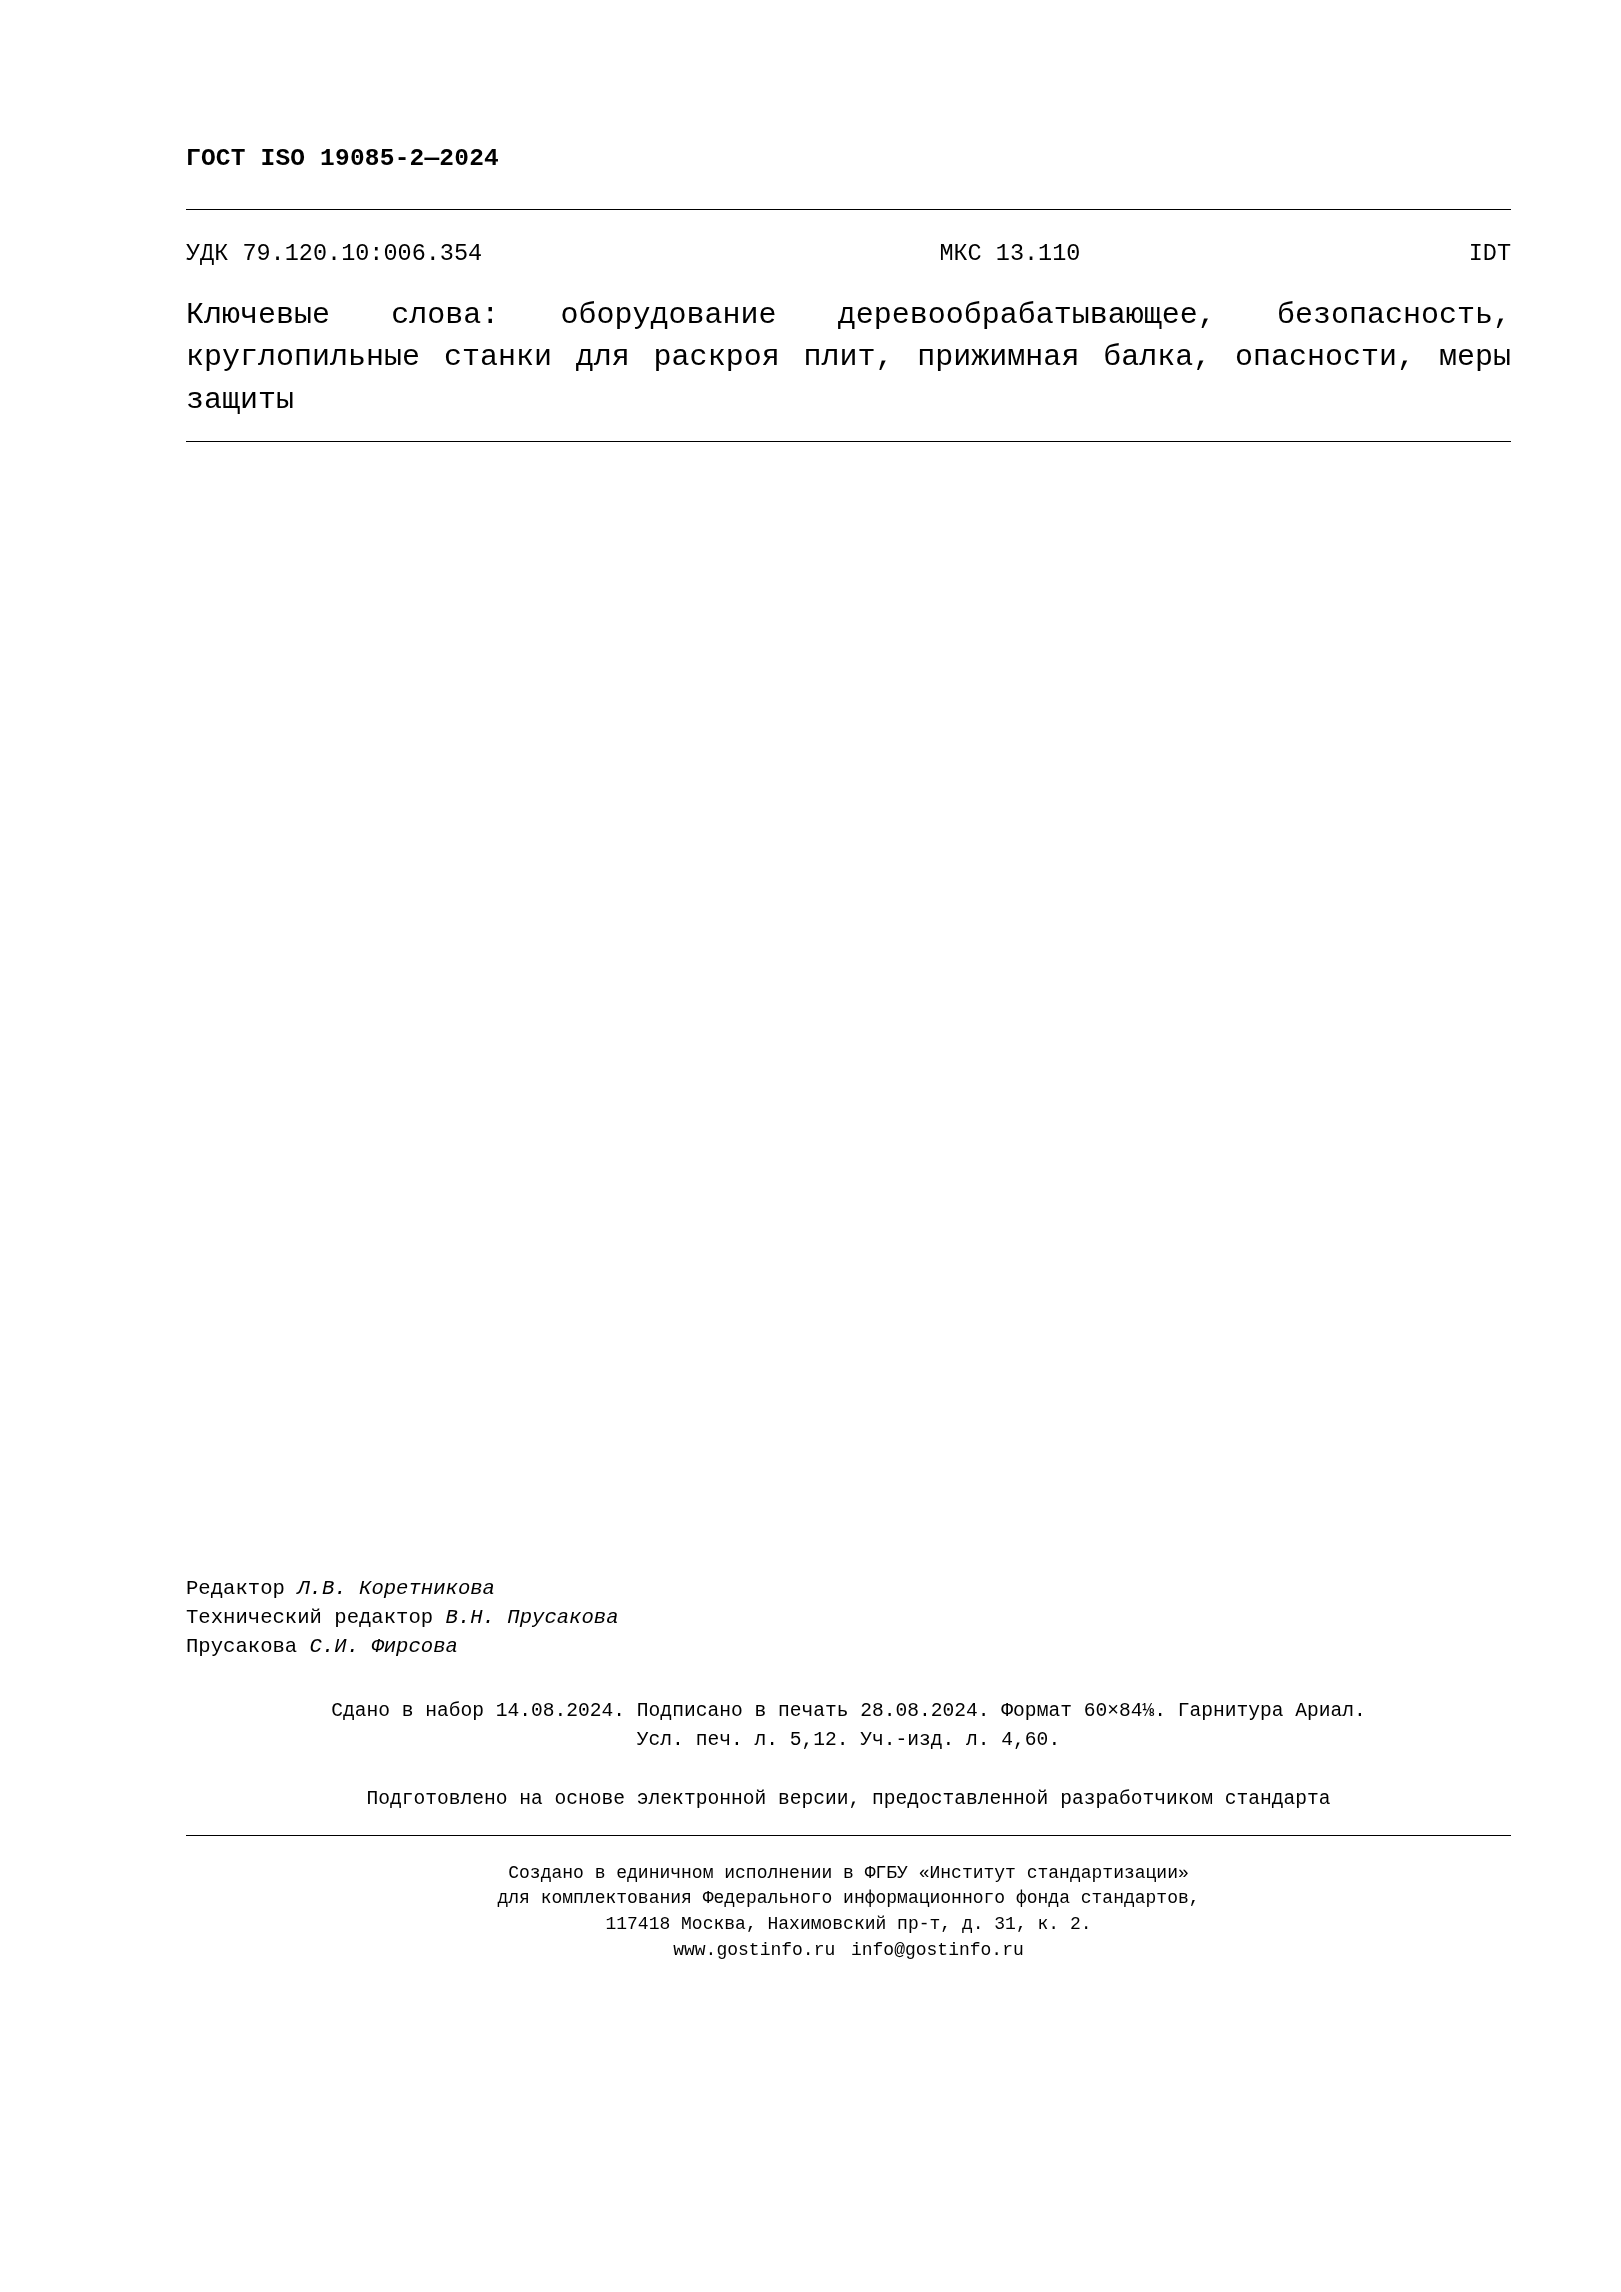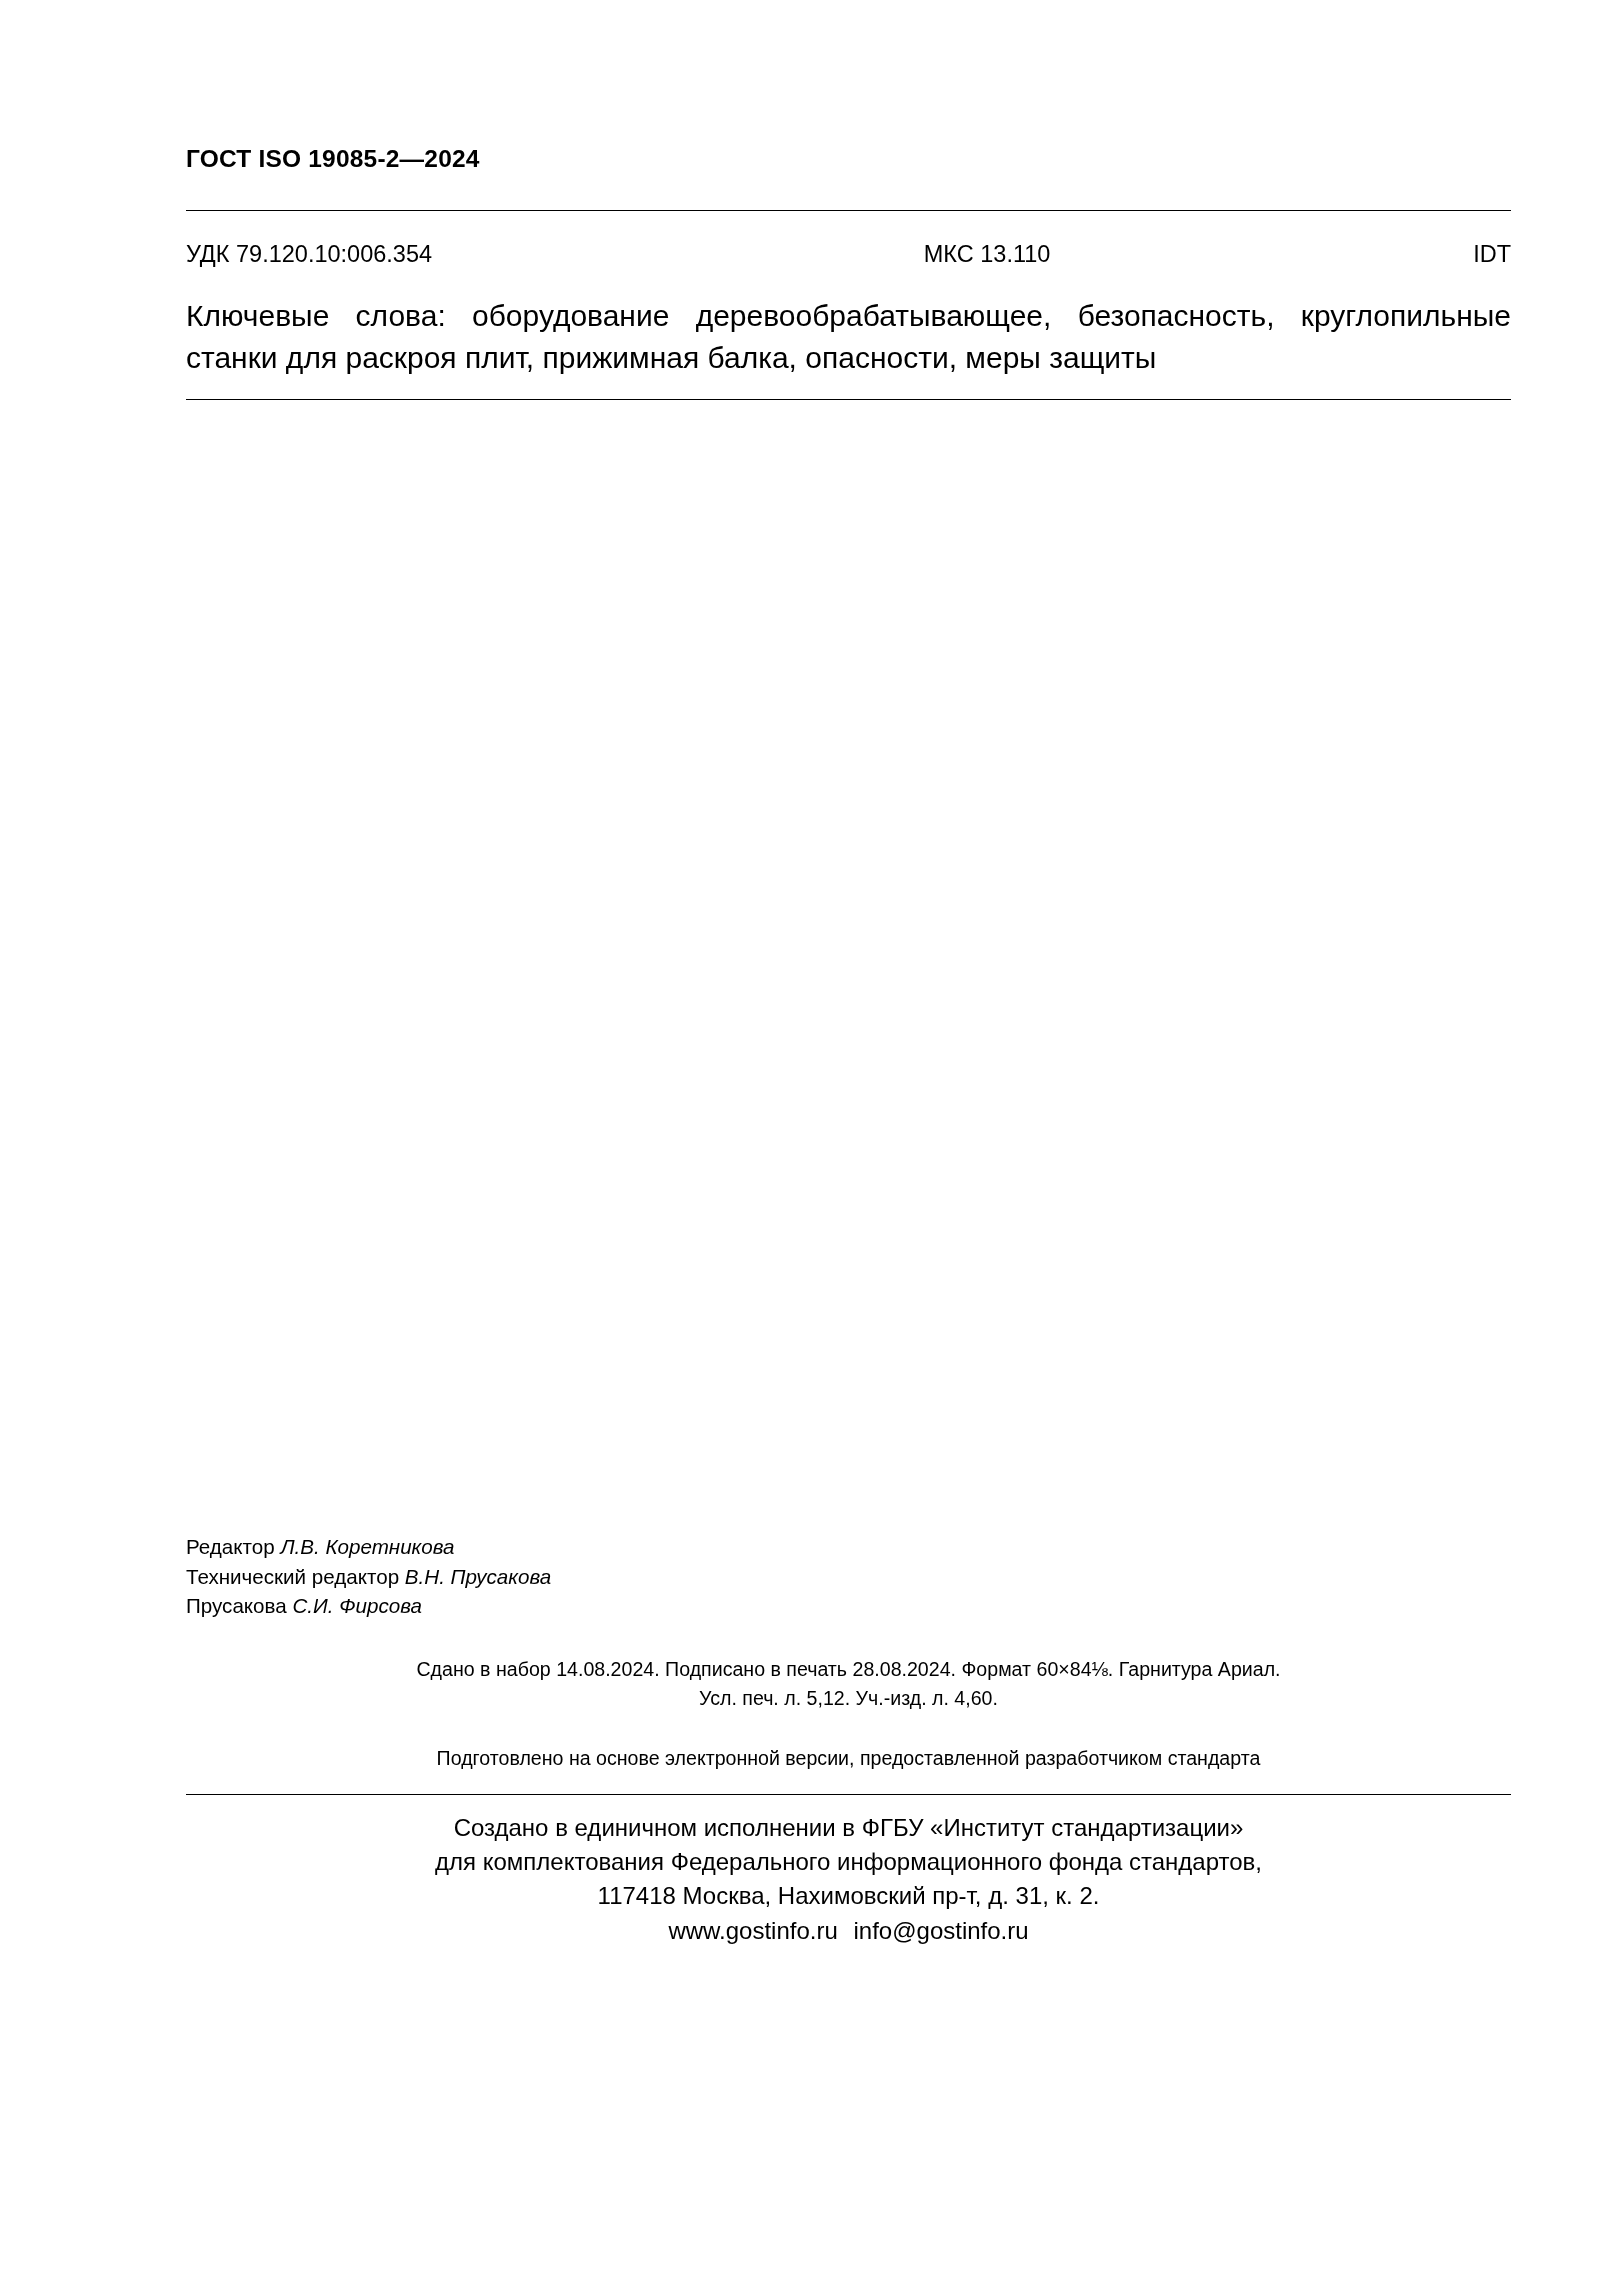--- a/index.html
+++ b/index.html
@@ -5,21 +5,21 @@
   html, body {
     margin: 0;
     padding: 0;
     background: #ffffff;
   }
   .page {
     position: relative;
     width: 1621px;
     height: 2293px;
     background: #ffffff;
-    font-family: Liberation Sans, sans-serif;
+    font-family: Liberation Mono, monospace;
     color: #000000;
     box-sizing: border-box;
     overflow: hidden;
   }
   .content {
     position: absolute;
     left: 186px;
     top: 0;
     width: 1325px;
   }
@@ -75,23 +75,23 @@
   }
   .prepared {
     margin-top: 33px;
     text-align: center;
     font-size: 19.6px;
   }
 
   .rule-foot { margin-top: 24.5px; }
 
   .footer {
-    margin-top: 16px;
+    margin-top: 25px;
     text-align: center;
-    font-size: 24px;
+    font-size: 18px;
     line-height: 1.42;
   }
   .sp { display: inline-block; width: 15.7px; }
 </style>
 </head>
 <body>
 
 <div class="page">
   <div class="content">
 

